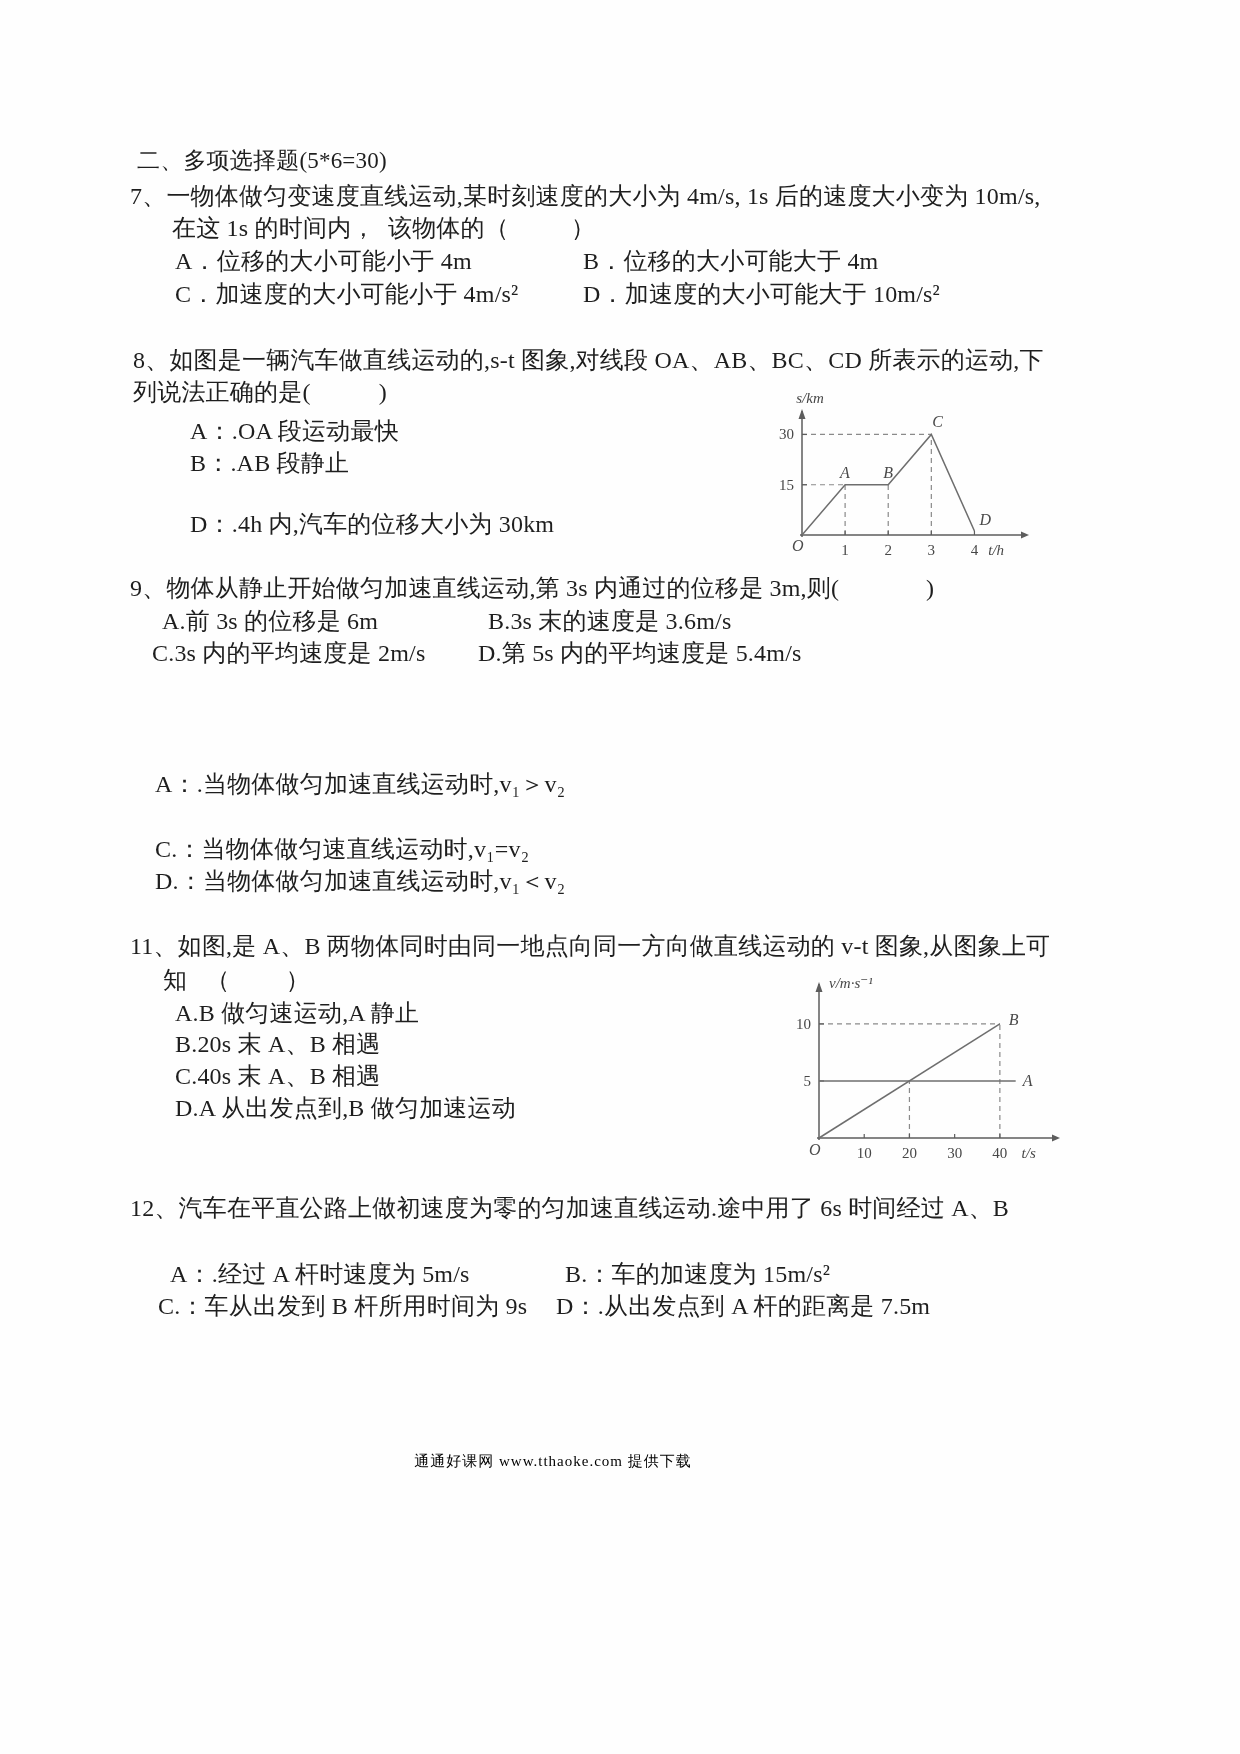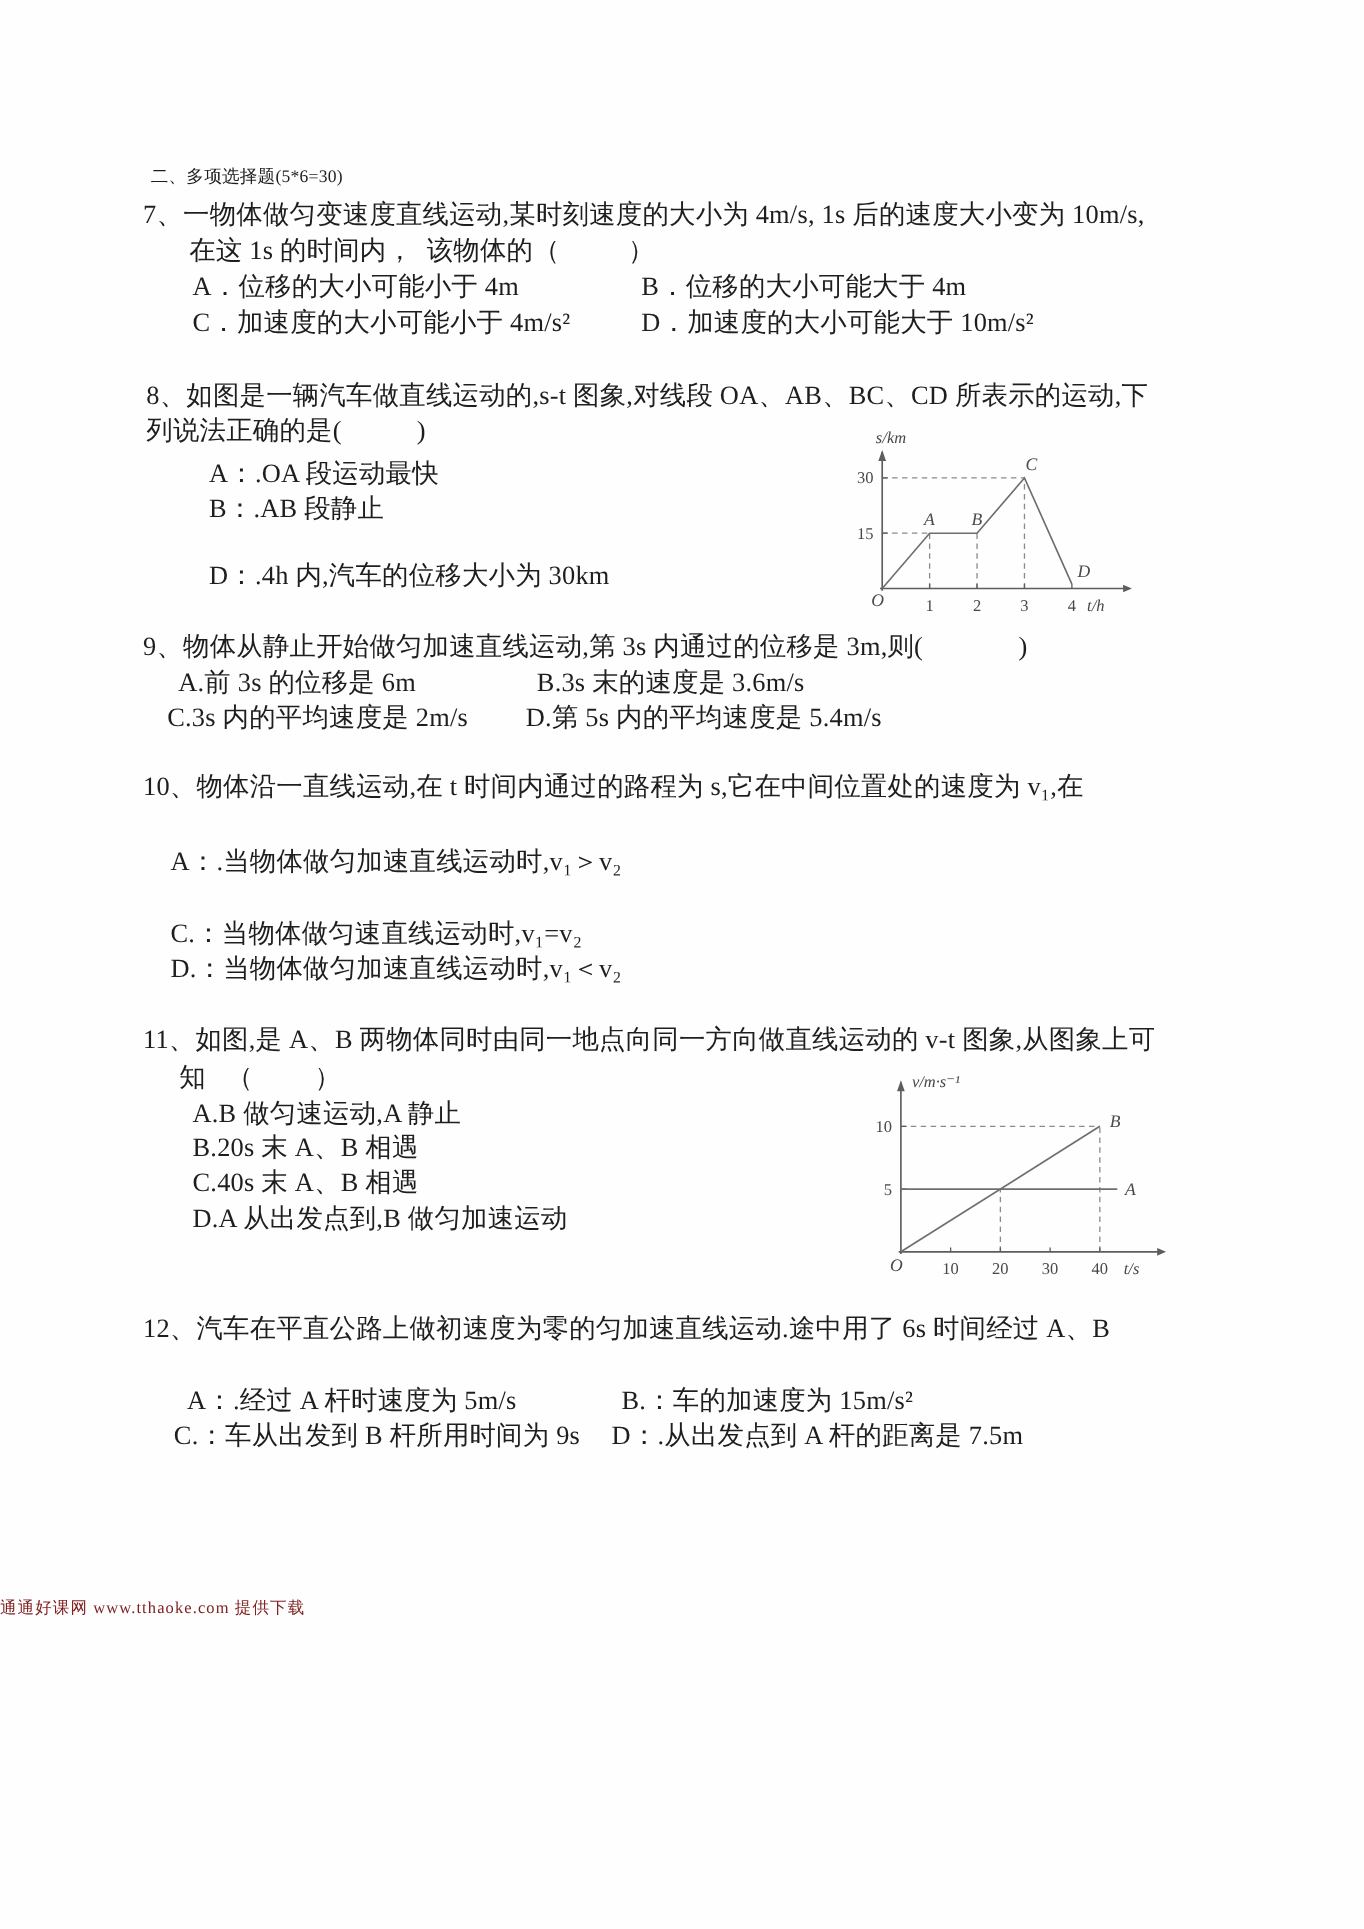--- a/index.html
+++ b/index.html
@@ -6,28 +6,28 @@
   .page{
     position:relative;width:1240px;height:1754px;margin:0 auto;
     background:#fefefe;
     font-family:"Liberation Serif","DejaVu Serif",serif;
     color:#1e1e1e;overflow:hidden;
   }
   .line{
     position:absolute;font-size:24px;line-height:26px;white-space:pre;
     letter-spacing:0.2px;
   }
-  .title{font-size:16px;text-align:center;}
+  .title{font-size:23px;text-align:center;}
   .chart{position:absolute;}
   .ctick{font-family:"Liberation Serif","DejaVu Serif",serif;font-size:15px;fill:#474747;}
   .caxl{font-family:"Liberation Serif","DejaVu Serif",serif;font-size:15px;font-style:italic;fill:#474747;}
   .cpt{font-family:"Liberation Serif","DejaVu Serif",serif;font-size:16px;font-style:italic;fill:#4a4a4a;}
   .footer{
-    position:absolute;top:1452px;left:0;right:134px;text-align:left;
-    font-size:15px;color:#7f1d1d;letter-spacing:1px;
+    position:absolute;top:1452px;left:0;right:134px;text-align:center;
+    font-size:15px;color:#000000;letter-spacing:1px;
   }
 </style>
 </head>
 <body>
 
 <div class="page">
 
   <div class="line title" style="left:137px;top:148px">二、多项选择题(5*6=30)</div>
 
   <div class="line" style="left:130px;top:183px">7、一物体做匀变速度直线运动,某时刻速度的大小为 4m/s, 1s 后的速度大小变为 10m/s,</div>
@@ -73,21 +73,20 @@
       <text x="174.33333333333331" y="42.45945945945945" class="cpt">C</text>
       <text x="221.44444444444443" y="139.97837837837838" class="cpt">D</text>
     </svg>
 
   <div class="line" style="left:130px;top:575px">9、物体从静止开始做匀加速直线运动,第 3s 内通过的位移是 3m,则(              )</div>
   <div class="line" style="left:162px;top:608px">A.前 3s 的位移是 6m</div>
   <div class="line" style="left:488px;top:608px">B.3s 末的速度是 3.6m/s</div>
   <div class="line" style="left:152px;top:640px">C.3s 内的平均速度是 2m/s</div>
   <div class="line" style="left:478px;top:640px">D.第 5s 内的平均速度是 5.4m/s</div>
 
-  <div class="line" style="left:130px;top:703px">10、物体沿一直线运动,在 t 时间内通过的路程为 s,它在中间位置处的速度为 v₁,在</div>
   <div class="line" style="left:155px;top:771px">A：.当物体做匀加速直线运动时,v₁＞v₂</div>
   <div class="line" style="left:155px;top:836px">C.：当物体做匀速直线运动时,v₁=v₂</div>
   <div class="line" style="left:155px;top:868px">D.：当物体做匀加速直线运动时,v₁＜v₂</div>
 
   <div class="line" style="left:130px;top:933px">11、如图,是 A、B 两物体同时由同一地点向同一方向做直线运动的 v-t 图象,从图象上可</div>
   <div class="line" style="left:163px;top:967px">知   （         ）</div>
   <div class="line" style="left:175px;top:1000px">A.B 做匀速运动,A 静止</div>
   <div class="line" style="left:175px;top:1031px">B.20s 末 A、B 相遇</div>
   <div class="line" style="left:175px;top:1063px">C.40s 末 A、B 相遇</div>
   <div class="line" style="left:175px;top:1095px">D.A 从出发点到,B 做匀加速运动</div>

